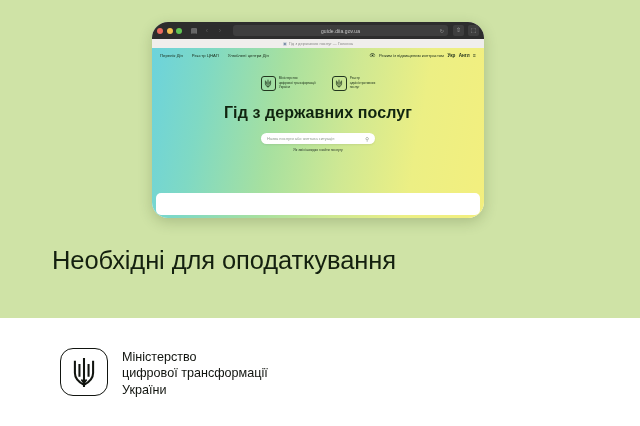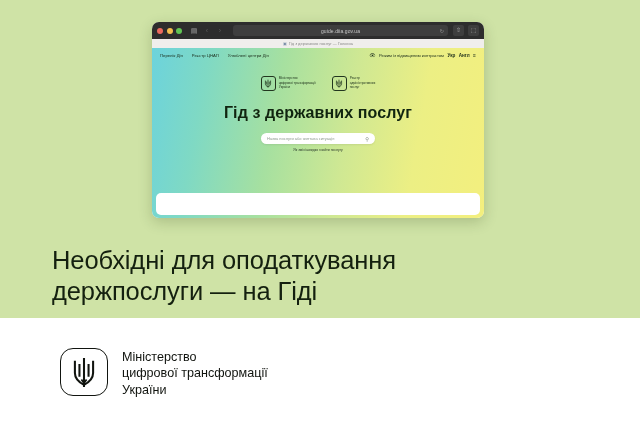--- a/index.html
+++ b/index.html
@@ -25,21 +25,21 @@
     overflow: hidden;
   }
 
   
   #browser {
     position: absolute;
     left: 152px;
     top: 22px;
     width: 332px;
     height: 196px;
-    border-radius: 7px;
+    border-radius: 16px;
     overflow: hidden;
     box-shadow: 0 4px 14px rgba(40,60,20,.22);
     background: #ffffff;
   }
 
   
   #titlebar {
     height: 17px;
     background: #2d2d2d;
     display: flex;
@@ -356,21 +356,20 @@
         </div>
         <div id="search-hint">Як зміні швидко знайти послугу</div>
       </div>
 
       <div id="page-bottom"></div>
     </div>
   </div>
 
   <div id="headline">
     <div>Необхідні для оподаткування</div>
-    <div>держпослуги — на Гіді</div>
   </div>
 </div>
 
 <div id="footer">
   <div id="footer-inner">
     <div id="footer-mark">
       <svg width="26" height="31" viewBox="0 0 24 28" aria-hidden="true">
         <path d="M12 1.5 L12 26.5 M3.6 4 L3.6 14.5 Q3.6 21 12 25.5 Q20.4 21 20.4 14.5 L20.4 4
                  M7.8 7.2 L7.8 17 M16.2 7.2 L16.2 17" fill="none" stroke="#11140f" stroke-width="1.9" stroke-linecap="square"></path>
         <path d="M9.6 20.5 L12 24 L14.4 20.5" fill="none" stroke="#11140f" stroke-width="1.6"></path>

